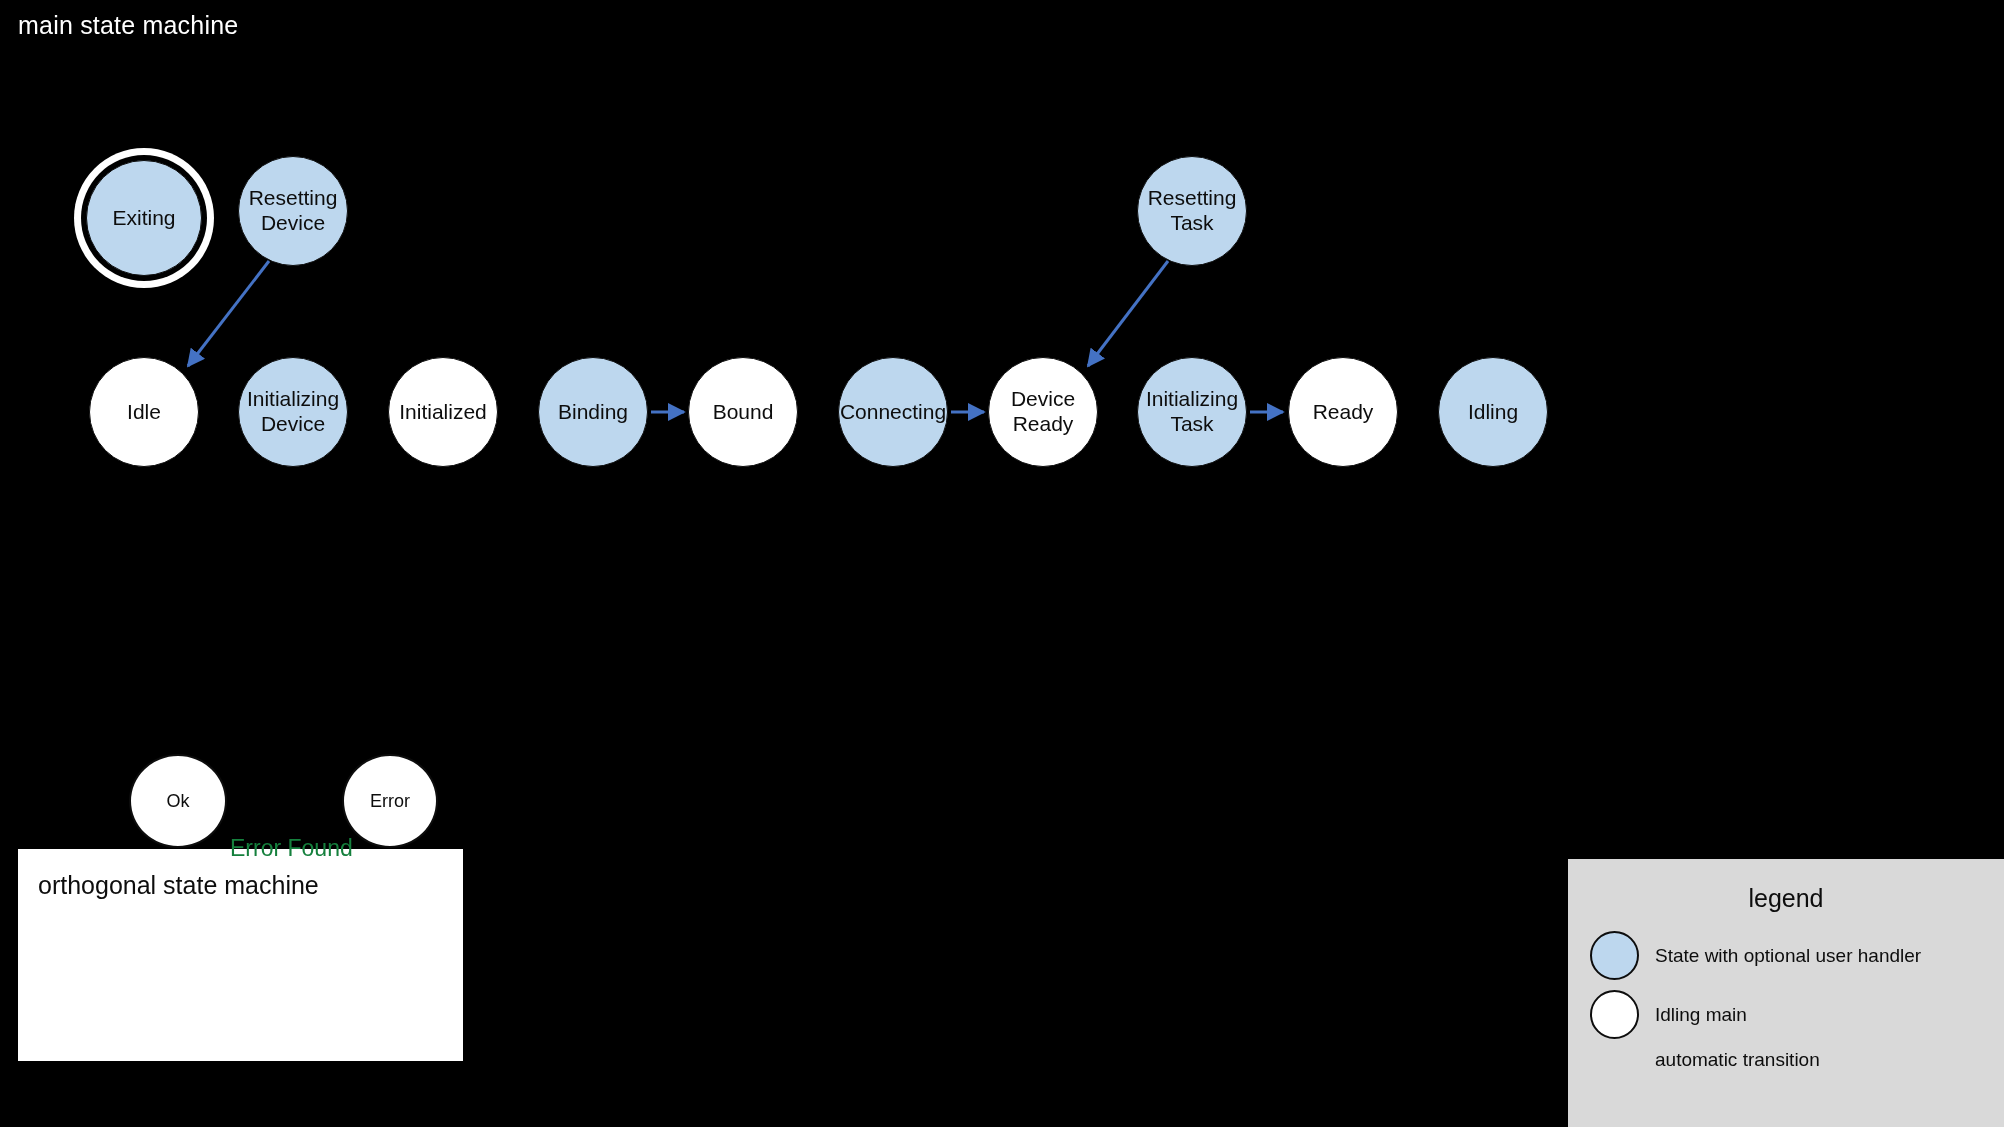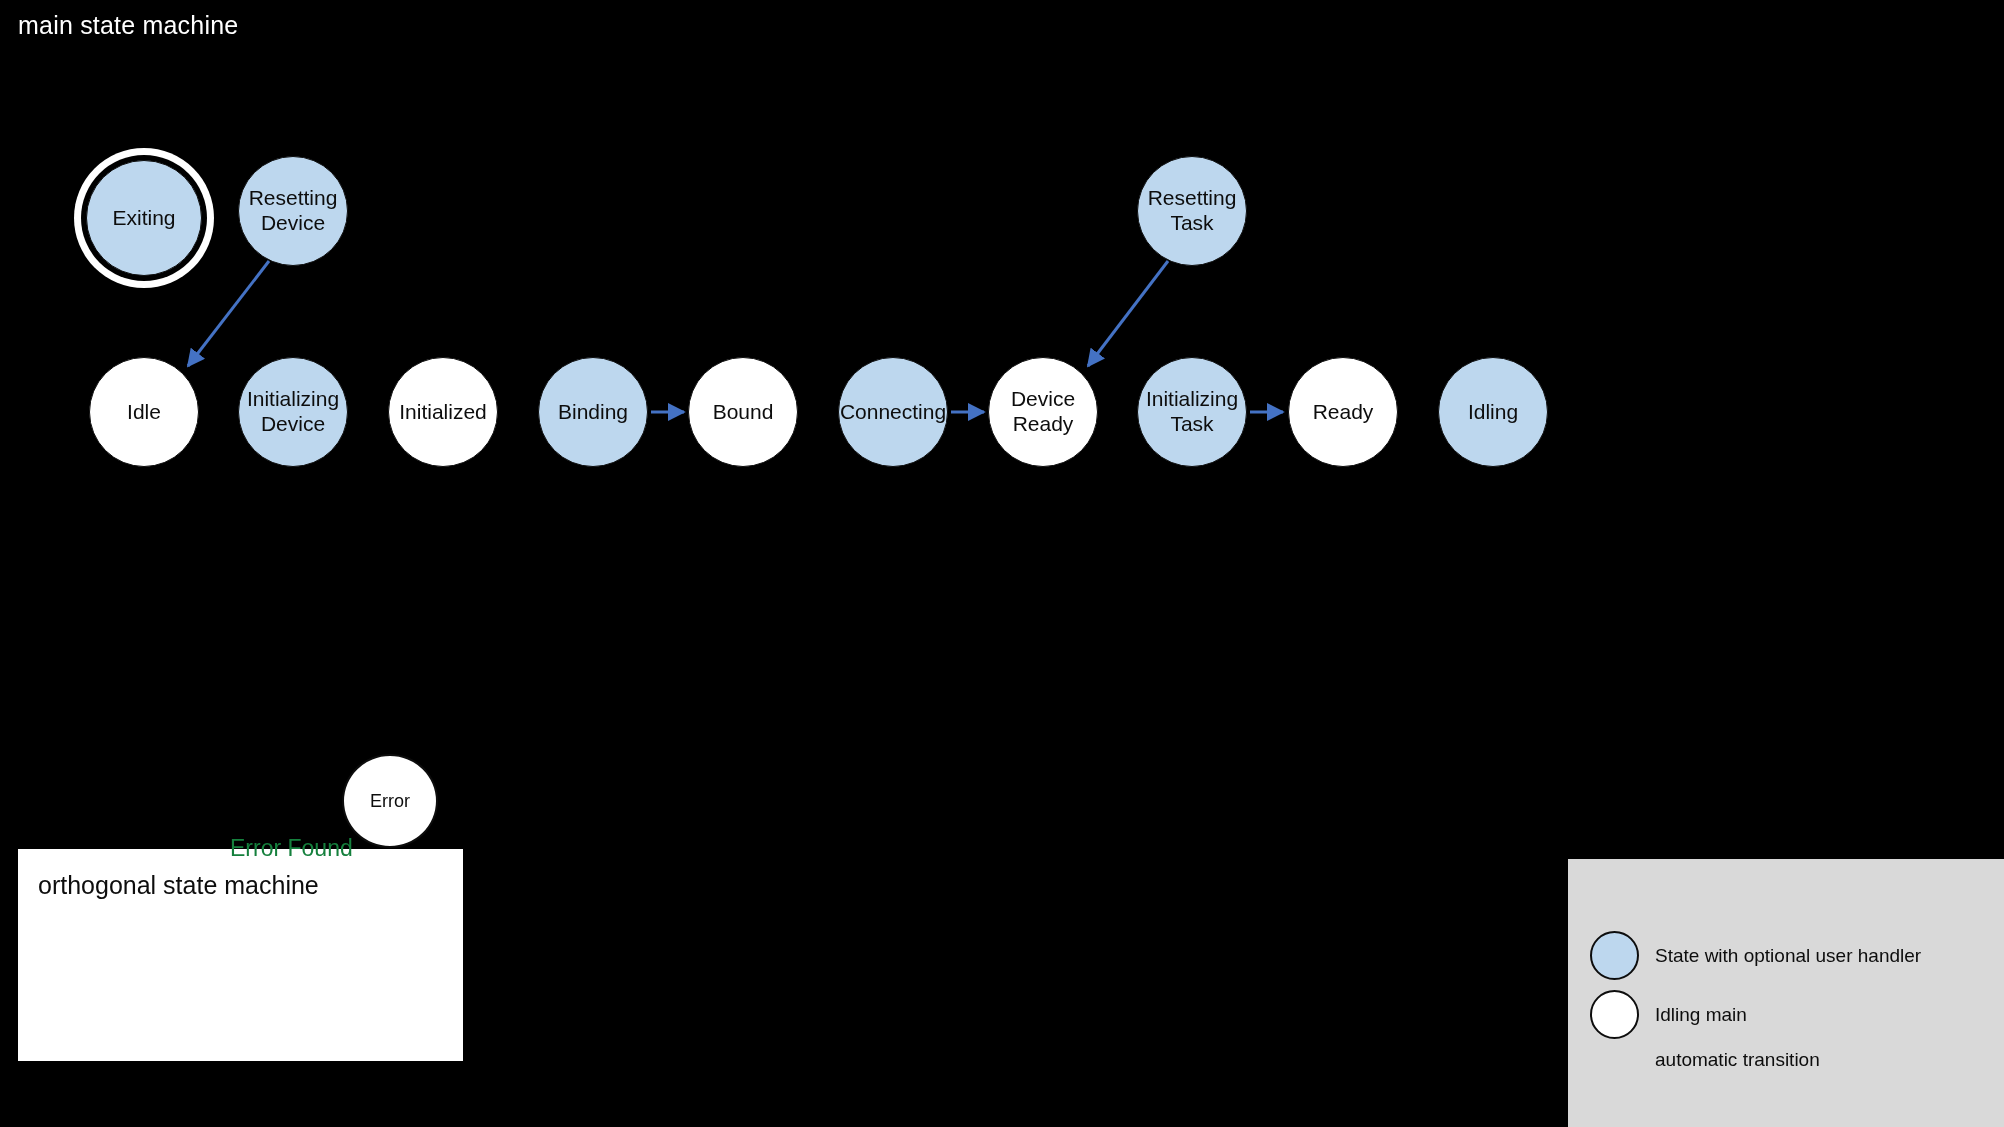--- a/index.html
+++ b/index.html
@@ -240,29 +240,33 @@
 
 <div class="node handler" style="left:1438px; top:357px; width:110px; height:110px;">
   <span class="node-label">Idling</span>
 </div>
 
 <div class="ortho-panel">
   <div class="ortho-title">orthogonal state machine</div>
 
   <div class="ortho-start-dot" style="left:18px; top:-79px;"></div>
 
+  <div class="ortho-node" style="left:111px; top:-95px; width:98px; height:94px;">
+    <span>Ok</span>
+  </div>
 
   <div class="ortho-node" style="left:324px; top:-95px; width:96px; height:94px;">
     <span>Error</span>
   </div>
 
   <div class="ortho-edge-label" style="left:212px; top:-14px;">Error Found</div>
 </div>
 
 <div class="legend-panel">
+  <div class="legend-title">legend</div>
 
   <div class="legend-row r1">
     <span class="legend-swatch handler"></span>
     <span class="legend-text">State with optional user handler</span>
   </div>
 
   <div class="legend-row r2">
     <span class="legend-swatch idling"></span>
     <span class="legend-text">Idling main</span>
   </div>

